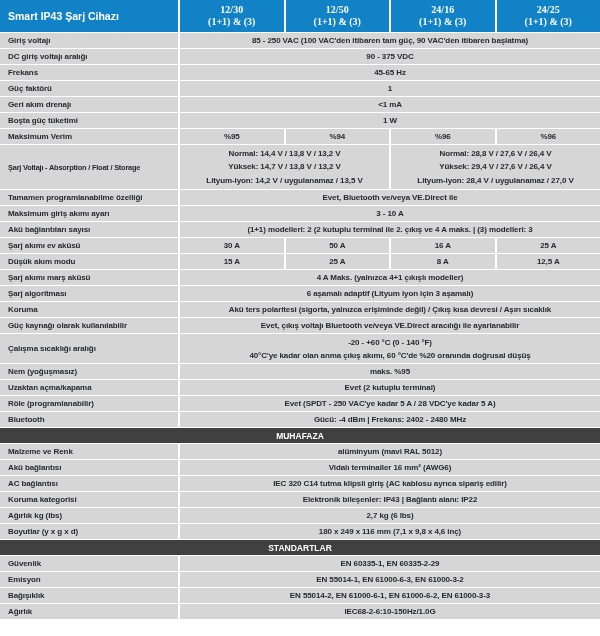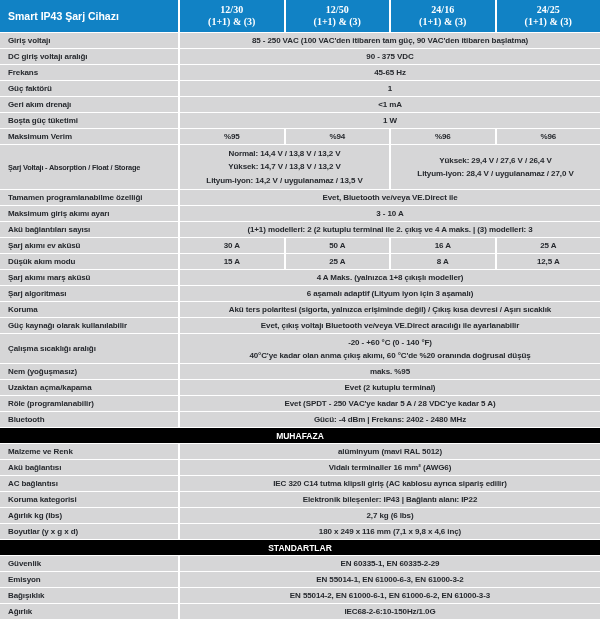--- a/index.html
+++ b/index.html
@@ -16,21 +16,21 @@
     display: flex; align-items: center; justify-content: center;
     text-align: center; height: 100%; overflow: hidden;
   }
   .lab { flex: 0 0 178px; justify-content: flex-start; text-align: left; padding-left: 8px; }
   .lab.tight { font-size: 7.4px; letter-spacing: -0.2px; }
   .v { flex: 1; }
   .hdr .c { background: #1182c5; color: #ffffff; }
   .hdr .title { font-size: 10.5px; letter-spacing: 0; }
   .model { flex-direction: column; line-height: 12.5px; font-size: 10px; letter-spacing: 0; font-family: Liberation Serif, serif; }
   .bar {
-    height: 15px; background: #000000; color: #ffffff;
+    height: 15px; background: #404040; color: #ffffff;
     font-size: 8.5px; font-weight: bold;
     display: flex; align-items: center; justify-content: center;
   }
   .lines { display: flex; flex-direction: column; }
   .lines span { display: block; line-height: 13.5px; }
   .tall2 .lines span { line-height: 13px; }
 </style>
 </head>
 <body>
 
@@ -93,20 +93,21 @@
     <div class="c lab tight">Şarj Voltajı - Absorption / Float / Storage</div>
     <div class="c v">
       <div class="lines">
         <span>Normal: 14,4 V / 13,8 V / 13,2 V</span>
         <span>Yüksek: 14,7 V / 13,8 V / 13,2 V</span>
         <span>Lityum-iyon: 14,2 V / uygulanamaz / 13,5 V</span>
       </div>
     </div>
     <div class="c v">
       <div class="lines">
+        <span>Normal: 28,8 V / 27,6 V / 26,4 V</span>
         <span>Yüksek: 29,4 V / 27,6 V / 26,4 V</span>
         <span>Lityum-iyon: 28,4 V / uygulanamaz / 27,0 V</span>
       </div>
     </div>
   </div>
 
   <div class="r">
     <div class="c lab">Tamamen programlanabilme özelliği</div>
     <div class="c v">Evet, Bluetooth ve/veya VE.Direct ile</div>
   </div>
@@ -131,21 +132,21 @@
     <div class="c lab">Düşük akım modu</div>
     <div class="c v">15 A</div>
     <div class="c v">25 A</div>
     <div class="c v">8 A</div>
     <div class="c v">12,5 A</div>
   </div>
 
 
   <div class="r">
     <div class="c lab">Şarj akımı marş aküsü</div>
-    <div class="c v">4 A Maks. (yalnızca 1+8 çıkışlı modeller)</div>
+    <div class="c v">4 A Maks. (yalnızca 4+1 çıkışlı modeller)</div>
   </div>
   <div class="r">
     <div class="c lab">Şarj algoritması</div>
     <div class="c v">6 aşamalı adaptif (Lityum iyon için 3 aşamalı)</div>
   </div>
   <div class="r">
     <div class="c lab">Koruma</div>
     <div class="c v">Akü ters polaritesi (sigorta, yalnızca erişiminde değil) / Çıkış kısa devresi / Aşırı sıcaklık</div>
   </div>
   <div class="r">

